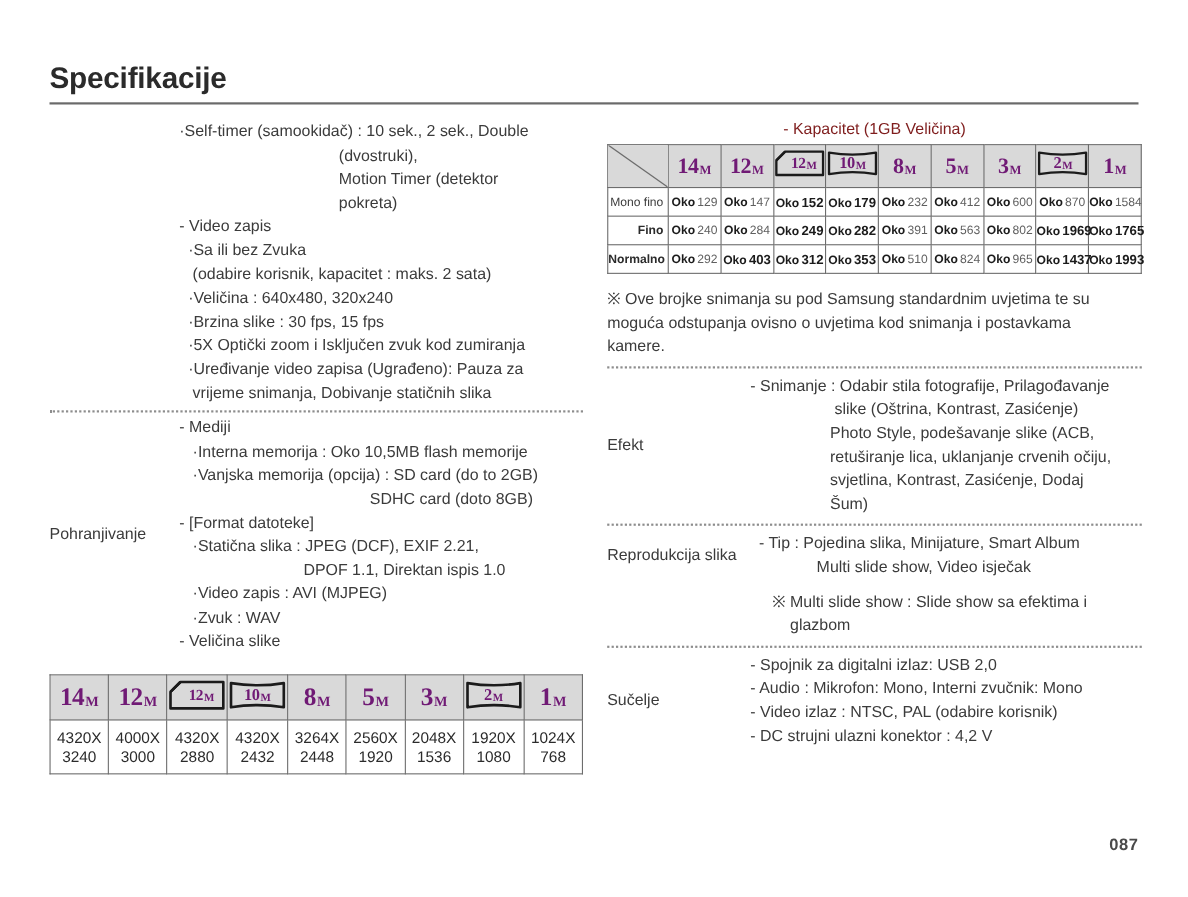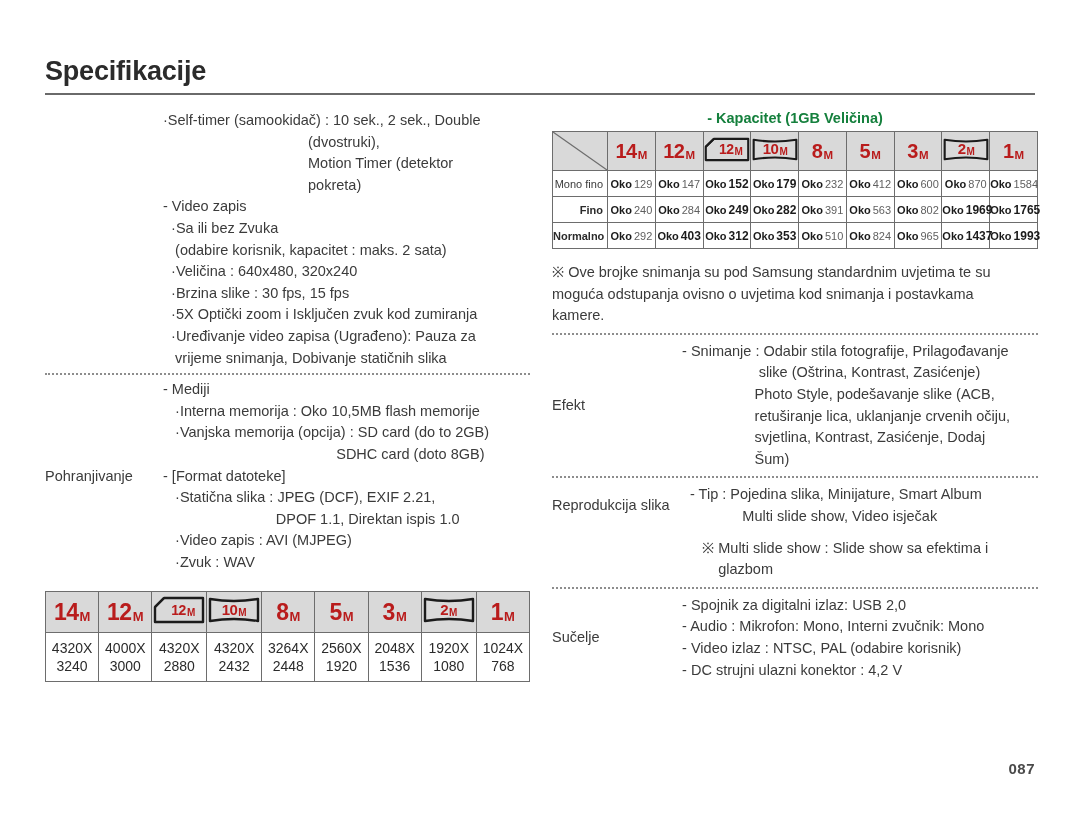--- a/index.html
+++ b/index.html
@@ -104,23 +104,23 @@
     font-size: 14px;
     line-height: 18px;
     color: #2b2b2b;
     height: 44px;
     padding: 2px 0;
   }
 
   
   .mglyph {
     display: inline-block;
-    font-family: Liberation Sans, sans-serif;
+    font-family: Liberation Serif, serif;
     font-weight: bold;
-    color: #b91c1c;
+    color: #701a75;
     line-height: 1;
     white-space: nowrap;
   }
   .mglyph .big {
     font-size: 23px;
     letter-spacing: -0.5px;
   }
   .mglyph .sm {
     font-size: 13px;
     margin-left: 1px;
@@ -222,22 +222,21 @@
   }
   table.captable td.cell.strong .num {
     color: #1b1b1b;
     font-weight: bold;
     font-size: 12px;
   }
   .cap-title {
     font-size: 14.5px;
     text-align: center;
     margin-bottom: 5px;
-    color: #15803d;
-    font-weight: bold;
+    color: #7f1d1d;
   }
   .cap-hd-glyph .big { font-size: 20px; }
   .cap-hd-glyph .sm { font-size: 11.5px; }
   .cap-hd-glyph .ic-fold { width: 46px; height: 25px; }
   .cap-hd-glyph .ic-fold .inner { width: 46px; height: 25px; }
   .cap-hd-glyph .ic-pano { width: 48px; height: 25px; }
   .cap-hd-glyph .ic-pano .inner { width: 48px; height: 25px; }
 
   
   .note {
@@ -301,20 +300,21 @@
     <div class="spec-body">
       <span class="pad-hang">- Mediji</span>
       <span class="pad-hang">   ·Interna memorija : Oko 10,5MB flash memorije</span>
       <span class="pad-hang">   ·Vanjska memorija (opcija) : SD card (do to 2GB)</span>
       <span class="pad-hang">                                           SDHC card (doto 8GB)</span>
       <span class="pad-hang">- [Format datoteke]</span>
       <span class="pad-hang">   ·Statična slika : JPEG (DCF), EXIF 2.21,</span>
       <span class="pad-hang">                            DPOF 1.1, Direktan ispis 1.0</span>
       <span class="pad-hang">   ·Video zapis : AVI (MJPEG)</span>
       <span class="pad-hang">   ·Zvuk : WAV</span>
+      <span class="pad-hang">- Veličina slike</span>
     </div>
   </div>
 
   <div style="height:18px"></div>
 
   <table class="restable" id="image-size-table">
     <tbody>
         <tr>
           <td class="hd" style="width: 54px;"><span class="mglyph "><span class="big">14</span><span class="sm">M</span></span></td>
           <td class="hd" style="width: 54px;"><span class="mglyph "><span class="big">12</span><span class="sm">M</span></span></td>

